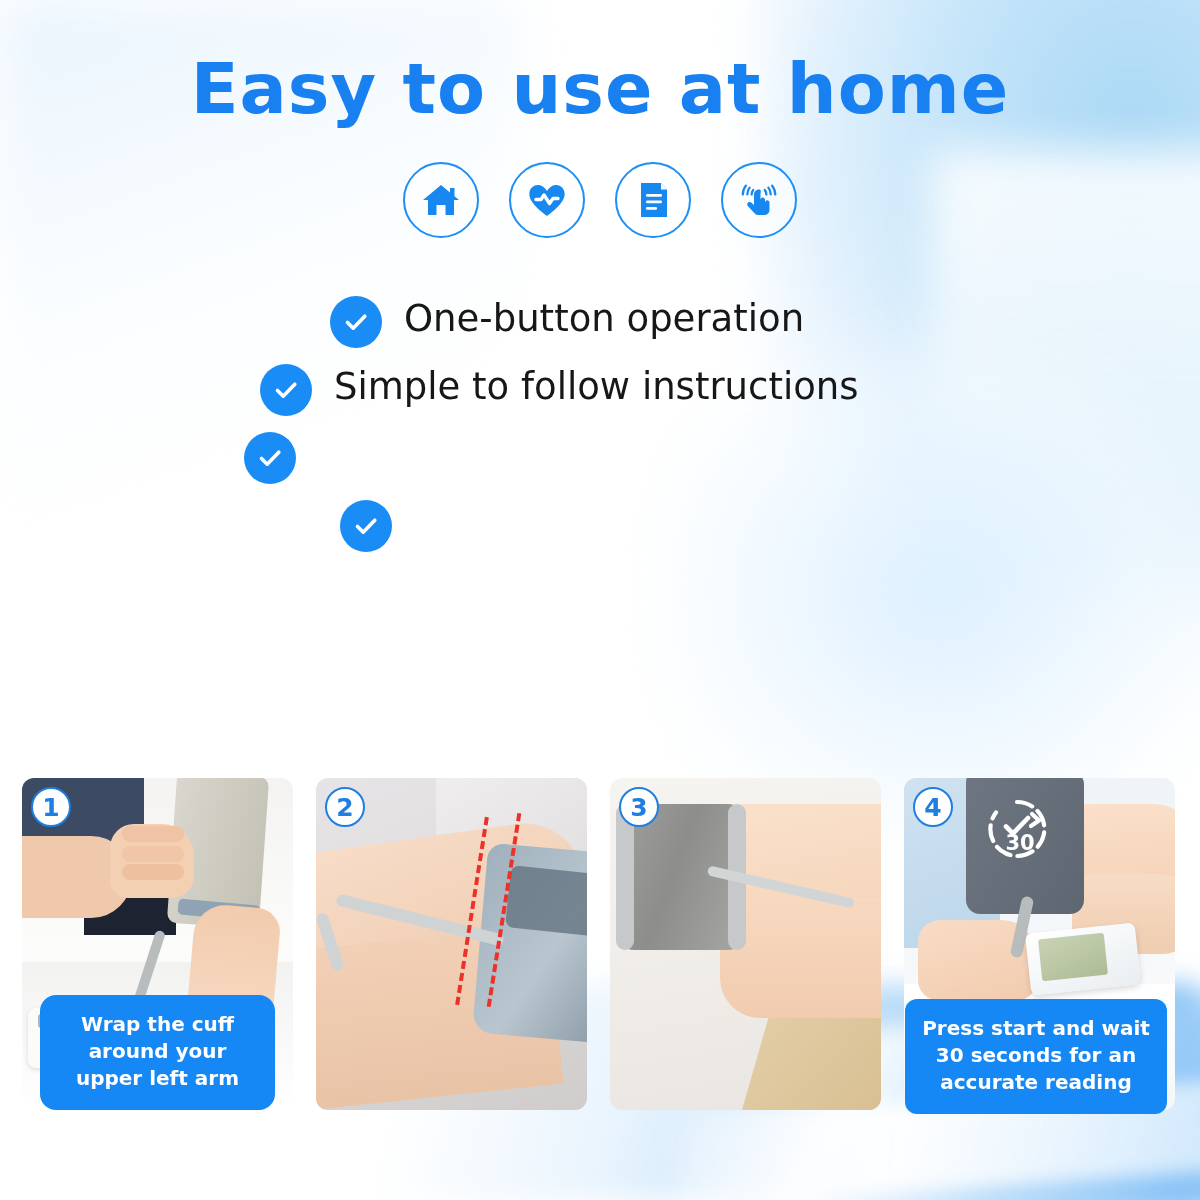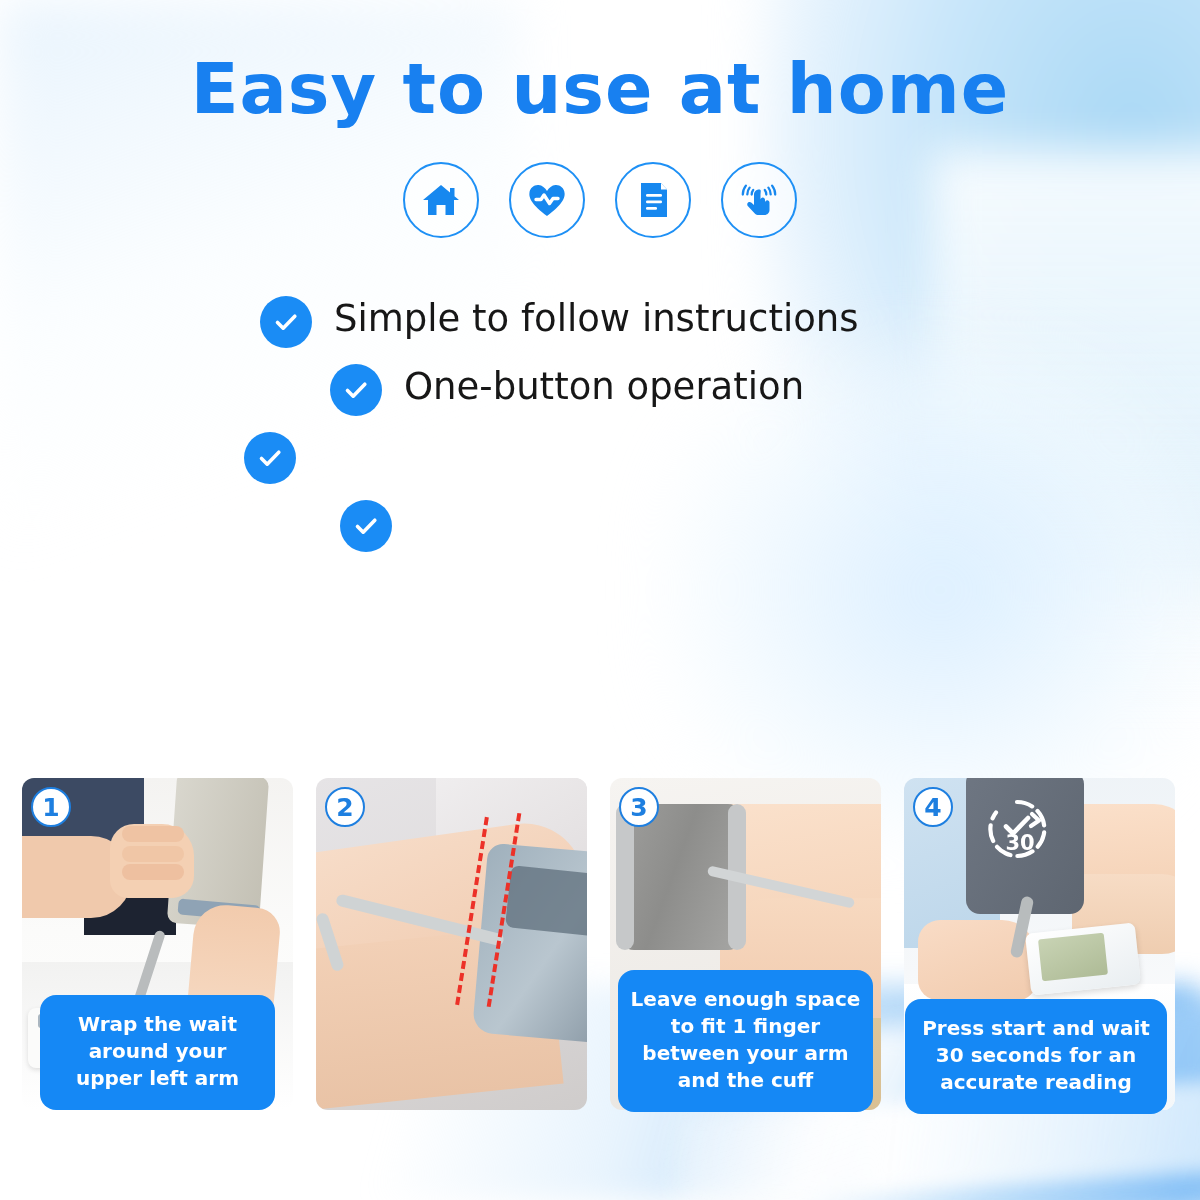--- a/index.html
+++ b/index.html
@@ -187,21 +187,21 @@
     line-height: 1.35;
     text-align: center;
     padding: 16px 10px 18px;
     white-space: pre-line;
     z-index: 3;
     font-family: "DejaVu Sans", sans-serif;
   }
   .step-card.c1 .step-caption { bottom: 0px; }
   .step-card.c2 .step-caption { bottom: -8px; left: 6px; right: 6px; }
   .step-card.c3 .step-caption { bottom: -2px; left: 8px; right: 8px; }
-  .step-card.c4 .step-caption { bottom: -4px; left: 1px; right: 8px; }
+  .step-card.c4 .step-caption { bottom: -4px; left: 1px; right: 8px; border-radius: 12px; }
 
   
   .ph { position: absolute; inset: 0; }
 
   
   .p1-bg   { position:absolute; inset:0; background:linear-gradient(180deg,#f4f3f1 0%,#fbfbfa 46%,#ffffff 100%); }
   .p1-shirt{ position:absolute; left:0; top:0; width:122px; height:128px; background:#3c4a63; border-radius:0 0 34px 0; }
   .p1-shirt2{position:absolute; left:62px; top:95px; width:92px; height:62px; background:#1d2331; border-radius:10px 0 0 0;}
   .p1-logo { position:absolute; left:30px; top:62px; width:64px; height:40px;
              background:
@@ -307,36 +307,36 @@
         <path d="M26.8 11 C27.8 12.3 28.3 13.9 28.3 15.5" fill="none" stroke="#1788ef" stroke-width="2.3" stroke-linecap="round"></path>
         <path d="M30.4 8.6 C31.9 10.5 32.7 12.9 32.7 15.4" fill="none" stroke="#1788ef" stroke-width="2.3" stroke-linecap="round"></path>
         <path d="M34.1 6.6 C36.1 9.2 37.2 12.3 37.2 15.5" fill="none" stroke="#1788ef" stroke-width="2.3" stroke-linecap="round"></path>
       </svg>
     </div>
 
   </div>
 
   <div class="features">
 
+    <div class="feature f1">
+      <span class="check">
+        <svg width="30" height="30" viewBox="0 0 30 30" aria-hidden="true">
+          <path d="M6.5 15.5 L12.2 21.2 L23.8 9.2" fill="none" stroke="#ffffff" stroke-width="3.6" stroke-linecap="round" stroke-linejoin="round"></path>
+        </svg>
+      </span>
+      <span class="feature-text">One-button operation</span>
+    </div>
+
     <div class="feature f2">
       <span class="check">
         <svg width="30" height="30" viewBox="0 0 30 30" aria-hidden="true">
           <path d="M6.5 15.5 L12.2 21.2 L23.8 9.2" fill="none" stroke="#ffffff" stroke-width="3.6" stroke-linecap="round" stroke-linejoin="round"></path>
         </svg>
       </span>
       <span class="feature-text">Simple to follow instructions</span>
-    </div>
-
-    <div class="feature f1">
-      <span class="check">
-        <svg width="30" height="30" viewBox="0 0 30 30" aria-hidden="true">
-          <path d="M6.5 15.5 L12.2 21.2 L23.8 9.2" fill="none" stroke="#ffffff" stroke-width="3.6" stroke-linecap="round" stroke-linejoin="round"></path>
-        </svg>
-      </span>
-      <span class="feature-text">One-button operation</span>
     </div>
 
     <div class="feature f3">
       <span class="check">
         <svg width="30" height="30" viewBox="0 0 30 30" aria-hidden="true">
           <path d="M6.5 15.5 L12.2 21.2 L23.8 9.2" fill="none" stroke="#ffffff" stroke-width="3.6" stroke-linecap="round" stroke-linejoin="round"></path>
         </svg>
       </span>
     </div>
 
@@ -366,21 +366,21 @@
           <div class="p1-forearm"></div>
           <div class="p1-hand"></div>
           <div class="p1-fing"></div>
           <div class="p1-tube"></div>
           <div class="p1-tube2"></div>
           <div class="p1-dev"></div>
           <div class="p1-devscr"></div>
         </div>
       </div>
       <div class="step-badge">1</div>
-      <div class="step-caption">Wrap the wait
+      <div class="step-caption">Wrap the cuff
 around your
 upper left arm</div>
     </div>
 
     <div class="step-card c2">
       <div class="step-photo">
         <div class="ph">
           <div class="p2-bg"></div>
           <div class="p2-sheet"></div>
           <div class="p2-arm"></div>
@@ -403,24 +403,20 @@
           <div class="p3-wood"></div>
           <div class="p3-arm"></div>
           <div class="p3-arm2"></div>
           <div class="p3-cuff"></div>
           <div class="p3-cufftrim1"></div>
           <div class="p3-cufftrim2"></div>
           <div class="p3-tube"></div>
         </div>
       </div>
       <div class="step-badge">3</div>
-      <div class="step-caption">Leave enough space
-to fit 1 finger
-between your arm
-and the cuff</div>
     </div>
 
     <div class="step-card c4">
       <div class="step-photo">
         <div class="ph">
           <div class="p4-bg"></div>
           <div class="p4-table"></div>
           <div class="p4-shirt"></div>
           <div class="p4-arm"></div>
           <div class="p4-arm2"></div>

